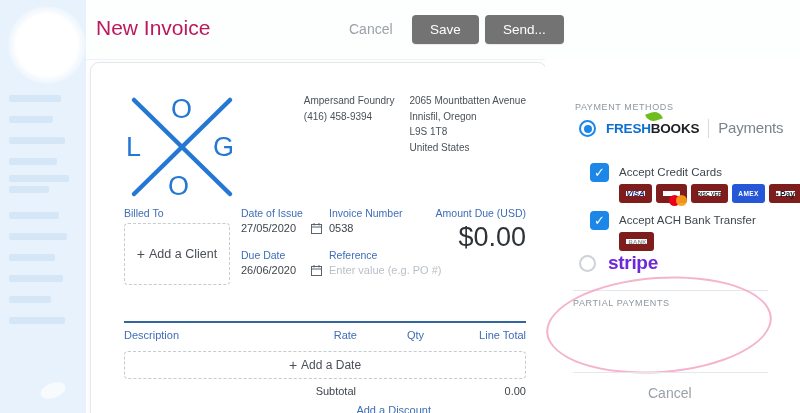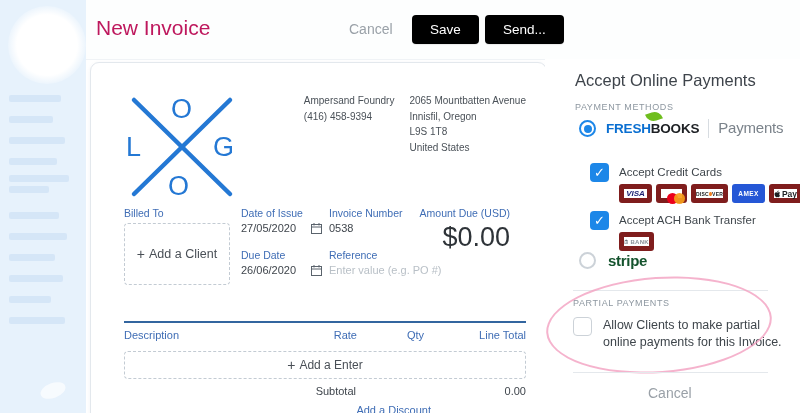--- a/index.html
+++ b/index.html
@@ -13,21 +13,21 @@
   .glow{position:absolute;left:8px;top:6px;width:78px;height:78px;border-radius:50%;
     background:radial-gradient(circle,#ffffff 0%,#ffffff 55%,rgba(255,255,255,0) 75%);}
   .side-item{position:absolute;left:9px;height:7px;border-radius:2px;background:rgba(96,156,214,0.13);}
   .side-oval{position:absolute;left:40px;top:383px;width:26px;height:15px;border-radius:50%;
     background:rgba(255,255,255,0.65);transform:rotate(-20deg);}
   
   .topbar{position:absolute;left:86px;top:0;width:714px;height:59px;background:#fdfefe;
     border-bottom:1px solid #f0f3f6;}
   .page-title{position:absolute;left:10px;top:16px;font-size:21px;color:#be185d;font-weight:400;}
   .cancel-link{position:absolute;left:263px;top:21px;font-size:14px;color:#9aa1a8;cursor:pointer;}
-  .btn-green{position:absolute;top:15px;height:29px;background:#000000;border:none;border-radius:4px;
+  .btn-green{position:absolute;top:15px;height:29px;background:#737373;border:none;border-radius:4px;
     color:#ffffff;font-size:13.5px;font-family:inherit;padding:0 18px;cursor:pointer;
     box-shadow:0 1px 1px rgba(0,0,0,0.08);}
   .btn-save{left:326px;}
   .btn-send{left:399px;}
   
   .card{position:absolute;left:90px;top:62px;width:457px;height:420px;background:#ffffff;
     border:1px solid #e3e8ed;border-radius:9px;box-shadow:0 1px 4px rgba(40,60,90,0.05);
     box-sizing:border-box;}
   .card-inner{position:absolute;left:33px;right:20px;top:0;bottom:0;}
   
@@ -47,21 +47,21 @@
   .val{font-size:11px;color:#3f454c;display:flex;align-items:center;gap:13px;}
   .placeholder{font-size:11px;color:#b9c0c7;}
   .billed{position:absolute;left:0;top:0;}
   .dashed-box{width:104px;height:60px;border:1px dashed #c3cbd3;border-radius:4px;
     display:flex;align-items:center;justify-content:center;margin-top:4px;cursor:pointer;}
   .add-client-text{font-size:12.5px;color:#494f56;}
   .plus{font-size:14px;color:#494f56;font-weight:400;margin-right:4px;}
   .col-dates{position:absolute;left:117px;top:0;}
   .col-inv{position:absolute;left:205px;top:0;width:140px;}
   .gap-row{margin-top:15px;}
-  .amount{position:absolute;right:16px;top:0;text-align:right;}
+  .amount{position:absolute;right:0;top:0;text-align:right;}
   .amount-val{font-size:27px;color:#2e3338;margin-top:2px;}
   .cal{display:inline-block;margin-left:2px;vertical-align:-1px;}
   
   .tbl-line{position:absolute;left:0;right:0;top:258px;height:2px;background:#33659f;}
   .tbl-head{position:absolute;left:0;right:0;top:266px;display:flex;font-size:11px;color:#3f6db5;}
   .tbl-head .c-desc{flex:1;}
   .tbl-head .c-rate{width:60px;text-align:right;}
   .tbl-head .c-qty{width:67px;text-align:right;}
   .tbl-head .c-total{width:59px;text-align:right;padding-left:43px;}
   .add-line-box{position:absolute;left:0;right:0;top:288px;height:26px;border:1px dashed #c3cbd3;
@@ -90,34 +90,34 @@
   .fb-sep{display:inline-block;width:1px;height:19px;background:#d7dce1;margin:0 9px;vertical-align:-5px;}
   .fb-suffix{color:#7b838b;font-size:15px;font-weight:400;}
   .check-row{position:absolute;display:flex;gap:10px;cursor:pointer;}
   .row-cc{left:45px;top:104px;}
   .row-ach{left:45px;top:152px;}
   .checkbox{width:19px;height:19px;border-radius:4px;box-sizing:border-box;flex:none;}
   .checkbox.on{background:#1d87e8;color:#fff;font-size:13px;line-height:19px;text-align:center;}
   .checkbox.off{background:#fff;border:1px solid #ccd2d8;}
   .check-lbl{font-size:11.5px;color:#3f464c;padding-top:3px;}
   .chips{display:flex;gap:4px;margin-top:6px;}
-  .chip{height:19px;border:5px solid #7f1d1d;border-radius:3px;background:#fff;
+  .chip{height:19px;border:7px solid #7f1d1d;border-radius:3px;background:#fff;
     display:flex;align-items:center;justify-content:center;box-sizing:border-box;}
   .chip-visa{width:33px;color:#1a1f71;font-weight:800;font-style:italic;font-size:8px;}
   .chip-mc{width:31px;position:relative;}
   .chip-mc .mc-l,.chip-mc .mc-r{position:absolute;top:4px;width:11px;height:11px;border-radius:50%;}
   .chip-mc .mc-l{left:6px;background:#eb001b;}
   .chip-mc .mc-r{left:13px;background:#f79e1b;opacity:0.92;}
   .chip-disc{width:37px;font-size:5px;font-weight:800;color:#1d1d1f;letter-spacing:0.2px;}
   .disc-dot{display:inline-block;width:4px;height:4px;border-radius:50%;background:#f48120;margin:0 0.5px;}
   .chip-amex{width:33px;background:#2557d6;border-color:#2557d6;color:#fff;font-size:6.5px;font-weight:800;letter-spacing:0.4px;}
   .chip-apay{width:33px;color:#1d2024;font-size:8.5px;font-weight:600;gap:1px;}
   .chip-bank{width:35px;color:#8a9199;font-size:6px;font-weight:700;gap:2px;letter-spacing:0.3px;}
   .row-stripe{position:absolute;left:34px;top:193px;display:flex;align-items:center;gap:12px;cursor:pointer;}
-  .stripe-logo{color:#14532d;font-weight:700;font-size:15px;letter-spacing:-0.3px;}
+  .stripe-logo{color:#6d28d9;font-weight:700;font-size:19px;letter-spacing:-0.3px;}
   .divider{position:absolute;left:28px;right:32px;height:1px;background:#e4e8ec;}
   .div1{top:231px;}
   .div2{top:313px;}
   .sec-partial{position:absolute;left:28px;top:239px;}
   .row-partial{position:absolute;left:28px;top:258px;display:flex;gap:11px;cursor:pointer;}
   .partial-text{font-size:12.5px;color:#3f464c;width:186px;line-height:1.38;}
   .pink-ellipse{position:absolute;left:1px;top:218px;width:222px;height:92px;border-radius:50%;
     border:2.5px solid rgba(242,160,192,0.8);transform:rotate(-4deg);pointer-events:none;}
   .panel-footer-cancel{position:absolute;left:103px;top:326px;font-size:14px;color:#9aa1a8;cursor:pointer;}
   .btn-done{position:absolute;left:148px;top:319px;width:54px;height:27px;background:#7cc21d;border:none;
@@ -227,32 +227,31 @@
 
     <div class="tbl-line"></div>
     <div class="tbl-head">
       <div class="c-desc">Description</div>
       <div class="c-rate">Rate</div>
       <div class="c-qty">Qty</div>
       <div class="c-total">Line Total</div>
     </div>
     <div class="add-line-box">
       <span class="plus">+</span>
-      <span class="add-line-text">Add a Enter</span>
+      <span class="add-line-text">Add a Date</span>
     </div>
     <div class="subtotal-row">
       <div class="s-lbl">Subtotal</div>
       <div class="s-val">0.00</div>
     </div>
     <div class="add-discount">Add a Discount</div>
   </div>
 </div>
 
 <div class="panel">
-  <div class="panel-title">Accept Online Payments</div>
   <div class="sec-lbl sec-methods">PAYMENT METHODS</div>
 
   <div class="row-fb">
     <div class="radio on"></div>
     <div class="fb-logo">
       <span class="fb-leaf"></span>
       <span class="fb-p1">FRESH</span><span class="fb-p2">BOOKS</span><span class="fb-sep"></span><span class="fb-suffix">Payments</span>
     </div>
   </div>
 
@@ -303,23 +302,19 @@
   </div>
 
   <div class="row-stripe">
     <div class="radio off"></div>
     <div class="stripe-logo">stripe</div>
   </div>
 
   <div class="divider div1"></div>
 
   <div class="sec-lbl sec-partial">PARTIAL PAYMENTS</div>
-  <div class="row-partial">
-    <div class="checkbox off"></div>
-    <div class="partial-text">Allow Clients to make partial online payments for this Invoice.</div>
-  </div>
 
   <div class="pink-ellipse"></div>
 
   <div class="divider div2"></div>
 
   <div class="panel-footer-cancel">Cancel</div>
 </div>
 
 </body></html>

